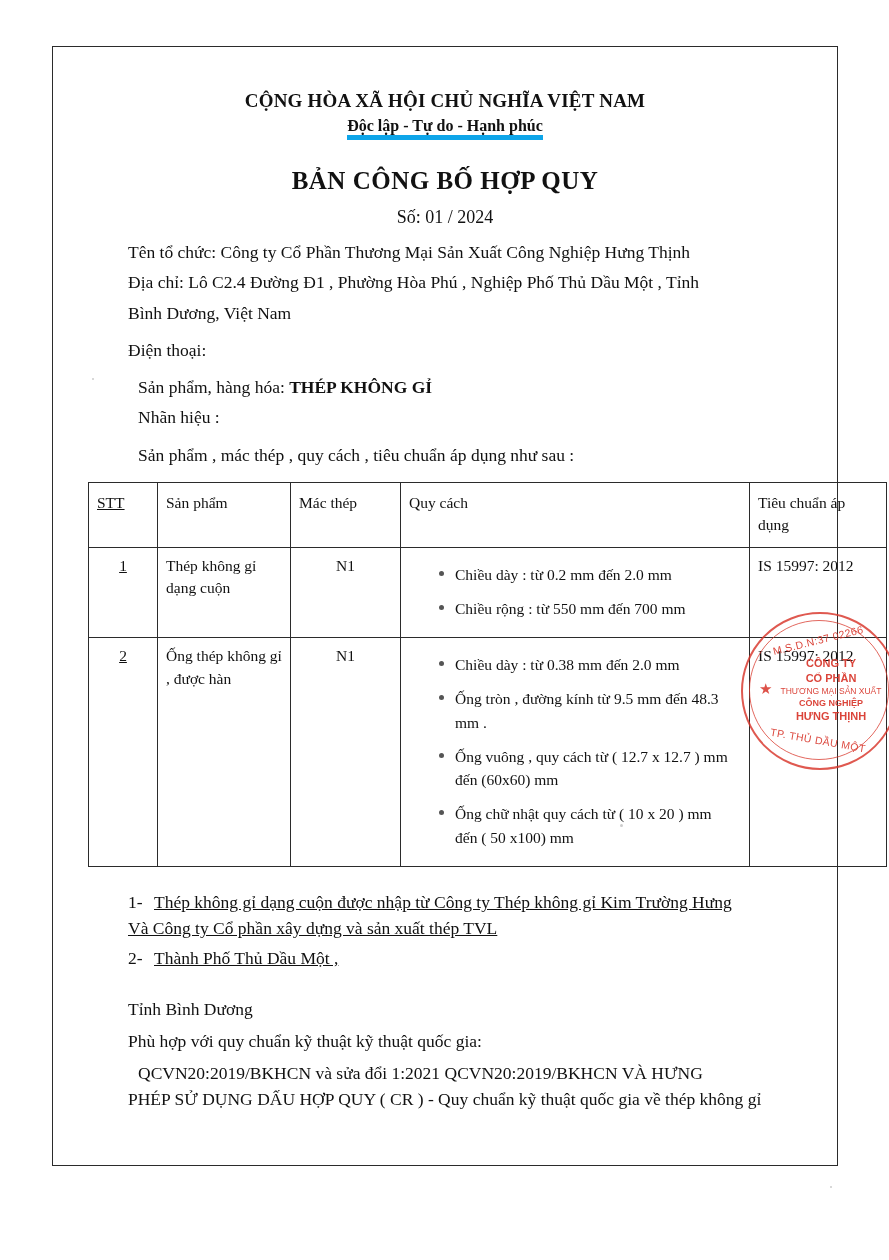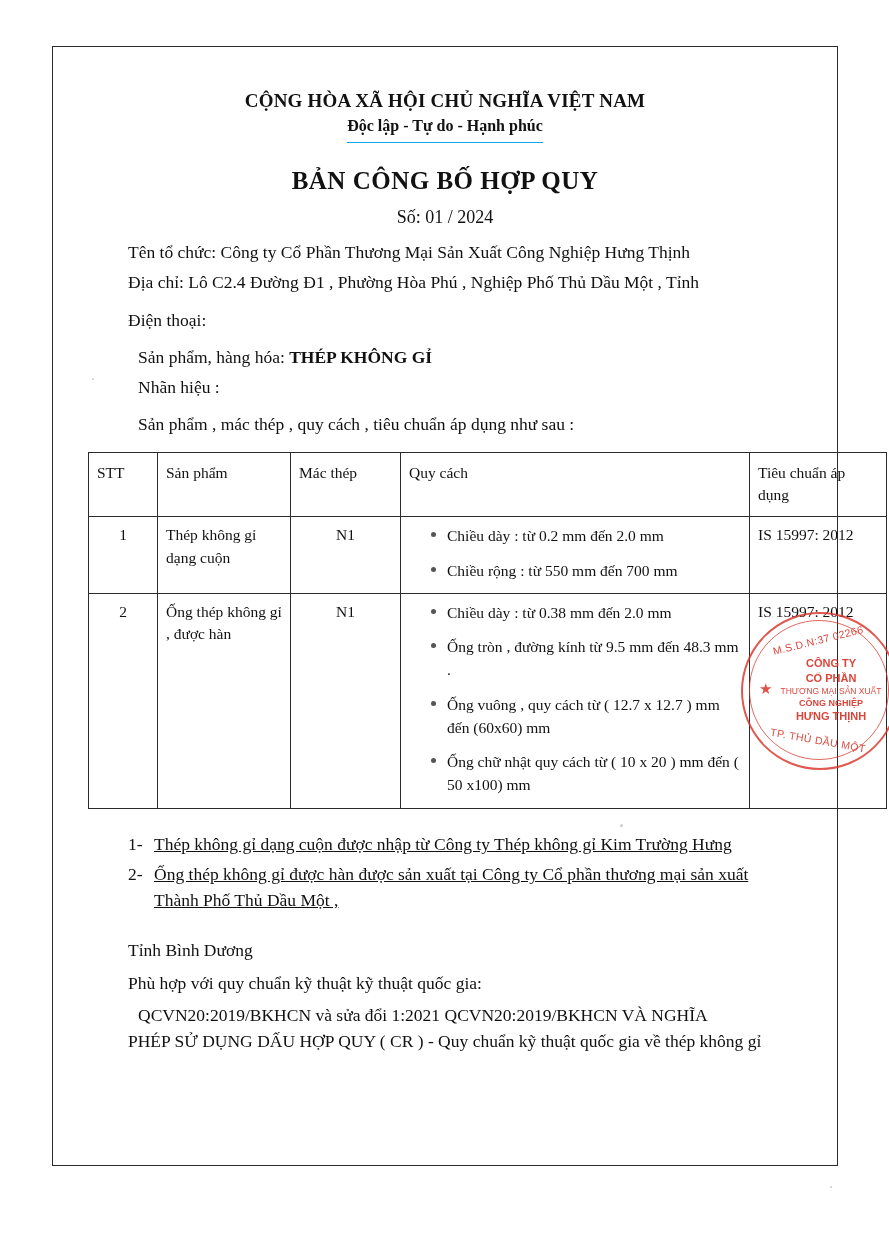--- a/index.html
+++ b/index.html
@@ -44,22 +44,22 @@
     font-size: 19px;
     letter-spacing: 0.2px;
     margin-top: 8px;
   }
   .motto-line {
     font-weight: bold;
     font-size: 16px;
     margin-top: 5px;
   }
   .motto-line span.und {
-    border-bottom: 1px solid #0ea5e9;
-    padding-bottom: 8px;
+    border-bottom: 5px solid #0ea5e9;
+    padding-bottom: 1px;
   }
 
   .doc-title {
     font-weight: bold;
     font-size: 25px;
     margin-top: 32px;
     letter-spacing: 0.5px;
   }
   .doc-number {
     font-size: 18px;
@@ -92,35 +92,35 @@
     font-size: 15.5px;
     padding: 7px 8px 9px 8px;
     line-height: 1.45;
   }
   table.spec th {
     font-weight: normal;
     text-align: left;
     padding-top: 9px;
     padding-bottom: 10px;
   }
-  th.c-stt, td.c-stt { width: 52px; text-align: center; }
+  th.c-stt, td.c-stt { width: 52px; text-align: center; text-decoration: underline; }
   th.c-prod, td.c-prod { width: 116px; }
   th.c-mac, td.c-mac { width: 93px; }
   td.c-mac { text-align: center; }
   th.c-quy, td.c-quy { width: 332px; }
   th.c-std, td.c-std { width: 120px; }
 
   td.c-prod .just {
     text-align: justify;
     text-align-last: justify;
   }
   td.c-prod .just.last { text-align-last: left; }
 
   ul.quy {
-    margin: 0;
+    margin: 8px;
     padding: 0 0 0 22px;
     list-style: none;
   }
   ul.quy li {
     position: relative;
     margin: 0 0 11px 0;
     padding-left: 16px;
     line-height: 1.5;
   }
   ul.quy li:last-child { margin-bottom: 2px; }
@@ -243,20 +243,21 @@
 <div class="content">
 
   <div class="center nation-line">CỘNG HÒA XÃ HỘI CHỦ NGHĨA VIỆT NAM</div>
   <div class="center motto-line"><span class="und">Độc lập - Tự do - Hạnh phúc</span></div>
 
   <div class="center doc-title">BẢN CÔNG BỐ HỢP QUY</div>
   <div class="center doc-number">Số: 01 / 2024</div>
 
   <div class="para">Tên tổ chức: Công ty Cổ Phần Thương Mại Sản Xuất Công Nghiệp Hưng Thịnh</div>
   <div class="para tight">Địa chỉ: Lô C2.4 Đường Đ1 , Phường Hòa Phú , Nghiệp Phố Thủ Dầu Một , Tỉnh</div>
+  <div class="para tight">Bình Dương, Việt Nam</div>
   <div class="para">Điện thoại:</div>
 
   <div class="para indent">
     <span>Sản phẩm, hàng hóa:</span>
     <b>THÉP KHÔNG GỈ</b>
   </div>
   <div class="para indent tight">Nhãn hiệu :</div>
   <div class="para indent">Sản phẩm , mác thép , quy cách , tiêu chuẩn áp dụng như sau :</div>
 
   <table class="spec">
@@ -304,36 +305,36 @@
         <td class="c-std">IS 15997: 2012</td>
       </tr>
     </tbody>
   </table>
 
   <div class="notes">
     <div class="note-item">
       <span class="num">1-</span>
       <span class="body">
         <span class="cont">Thép không gỉ dạng cuộn được nhập từ Công ty Thép không gỉ Kim Trường Hưng</span>
+        <span class="cont" style="margin-left:-26px;display:block;padding-left:0;">Và Công ty Cổ phần xây dựng và sản xuất thép TVL</span>
       </span>
     </div>
     <div class="note-item">
       <span class="num">2-</span>
       <span class="body">
-        <span class="cont">Ống thép không gỉ được hàn được sản xuất tại Công ty Cổ phần thương mại sản xuất</span>
         <span class="cont">Thành Phố Thủ Dầu Một ,</span>
       </span>
     </div>
   </div>
 
   <div class="tail">
     <div class="para tight">Tỉnh Bình Dương</div>
     <div class="para tight">Phù hợp với quy chuẩn kỹ thuật kỹ thuật quốc gia:</div>
     <div class="final-block">
-      <span class="l1">QCVN20:2019/BKHCN và sửa đổi 1:2021  QCVN20:2019/BKHCN VÀ NGHĨA</span>
+      <span class="l1">QCVN20:2019/BKHCN và sửa đổi 1:2021  QCVN20:2019/BKHCN VÀ HƯNG</span>
       <span class="l2">PHÉP SỬ DỤNG DẤU HỢP QUY ( CR ) -  Quy chuẩn kỹ thuật quốc gia về thép không gỉ</span>
     </div>
   </div>
 
 </div>
 
 <div class="seal">
   <div class="ring"></div>
   <div class="ring2"></div>
   <div class="star">★</div>

